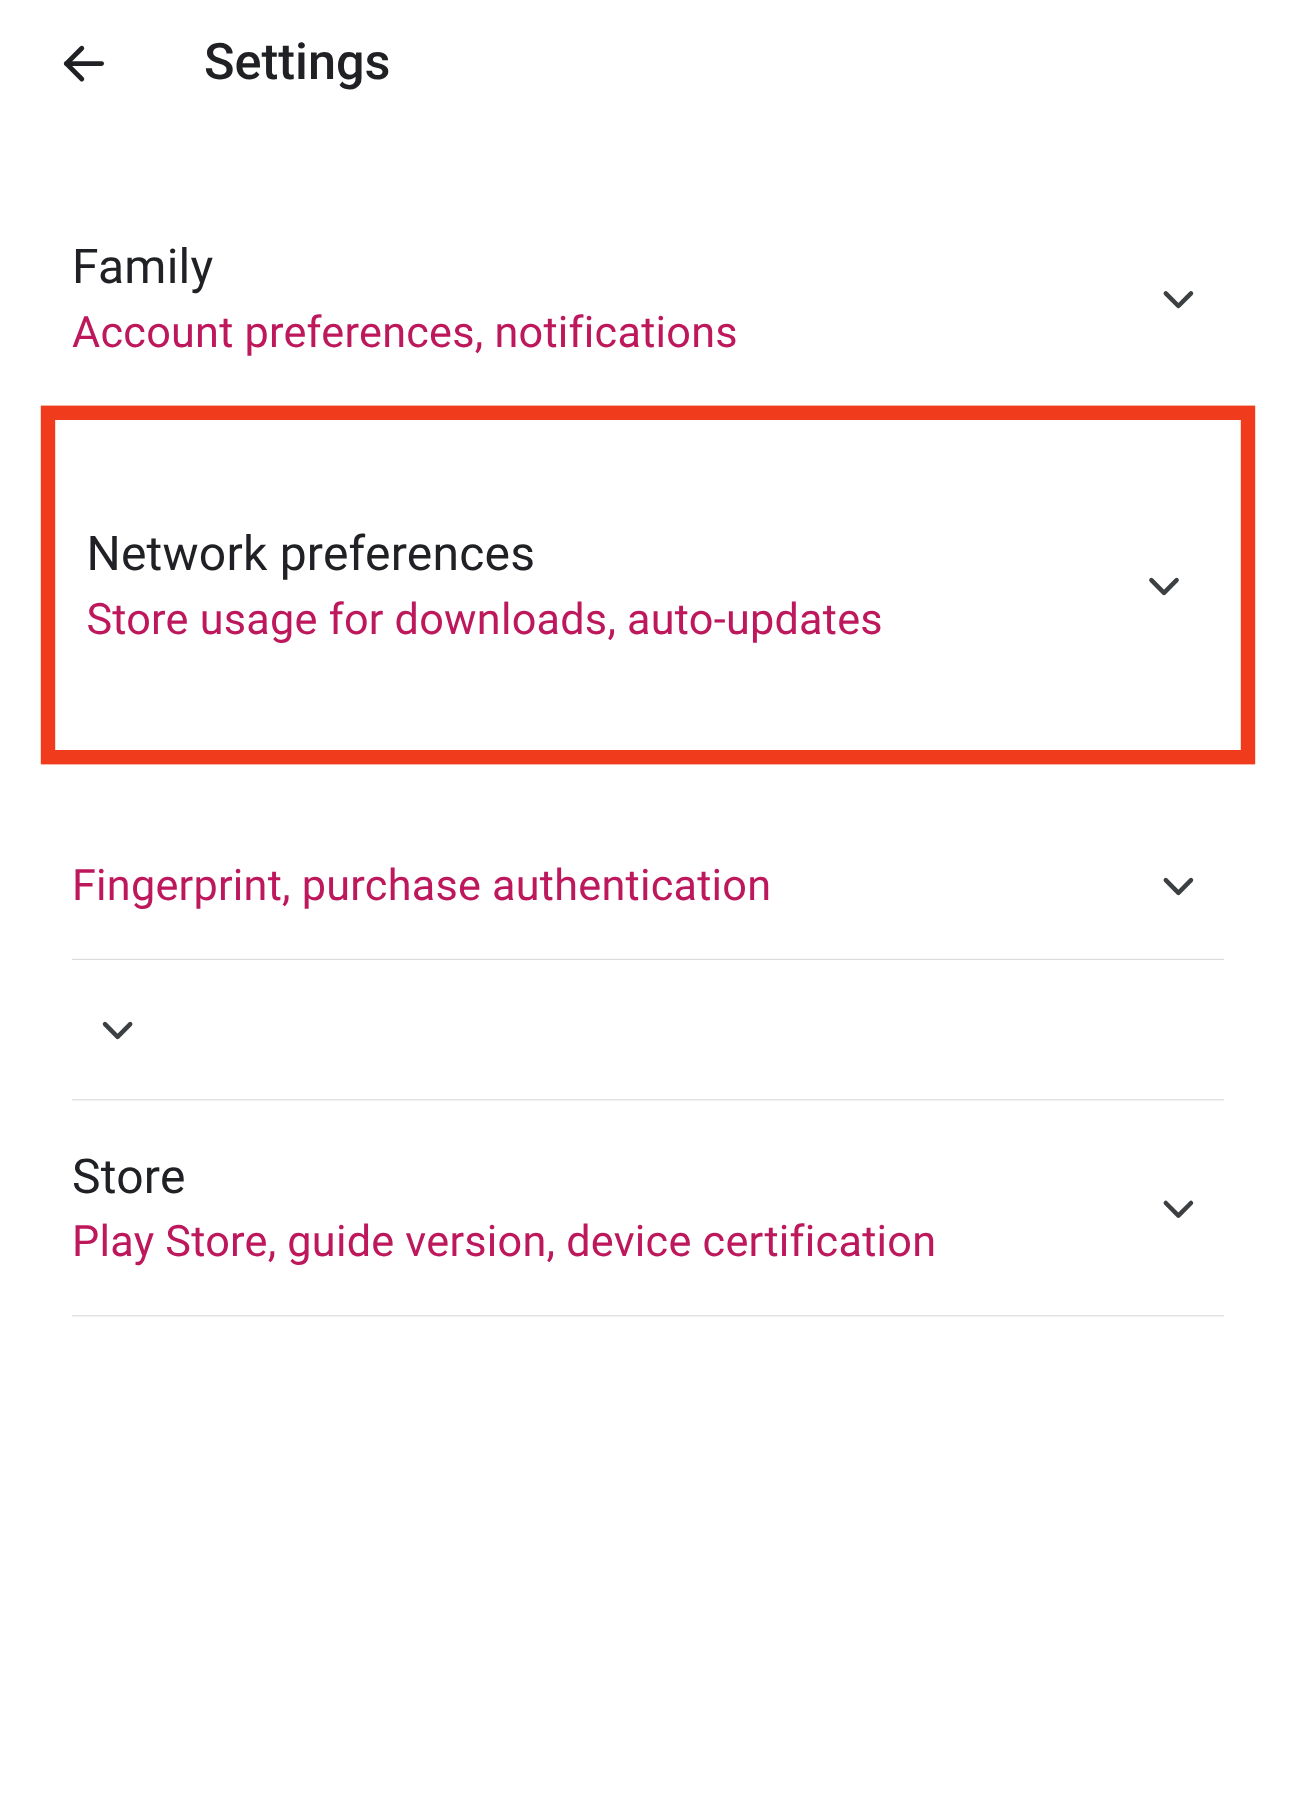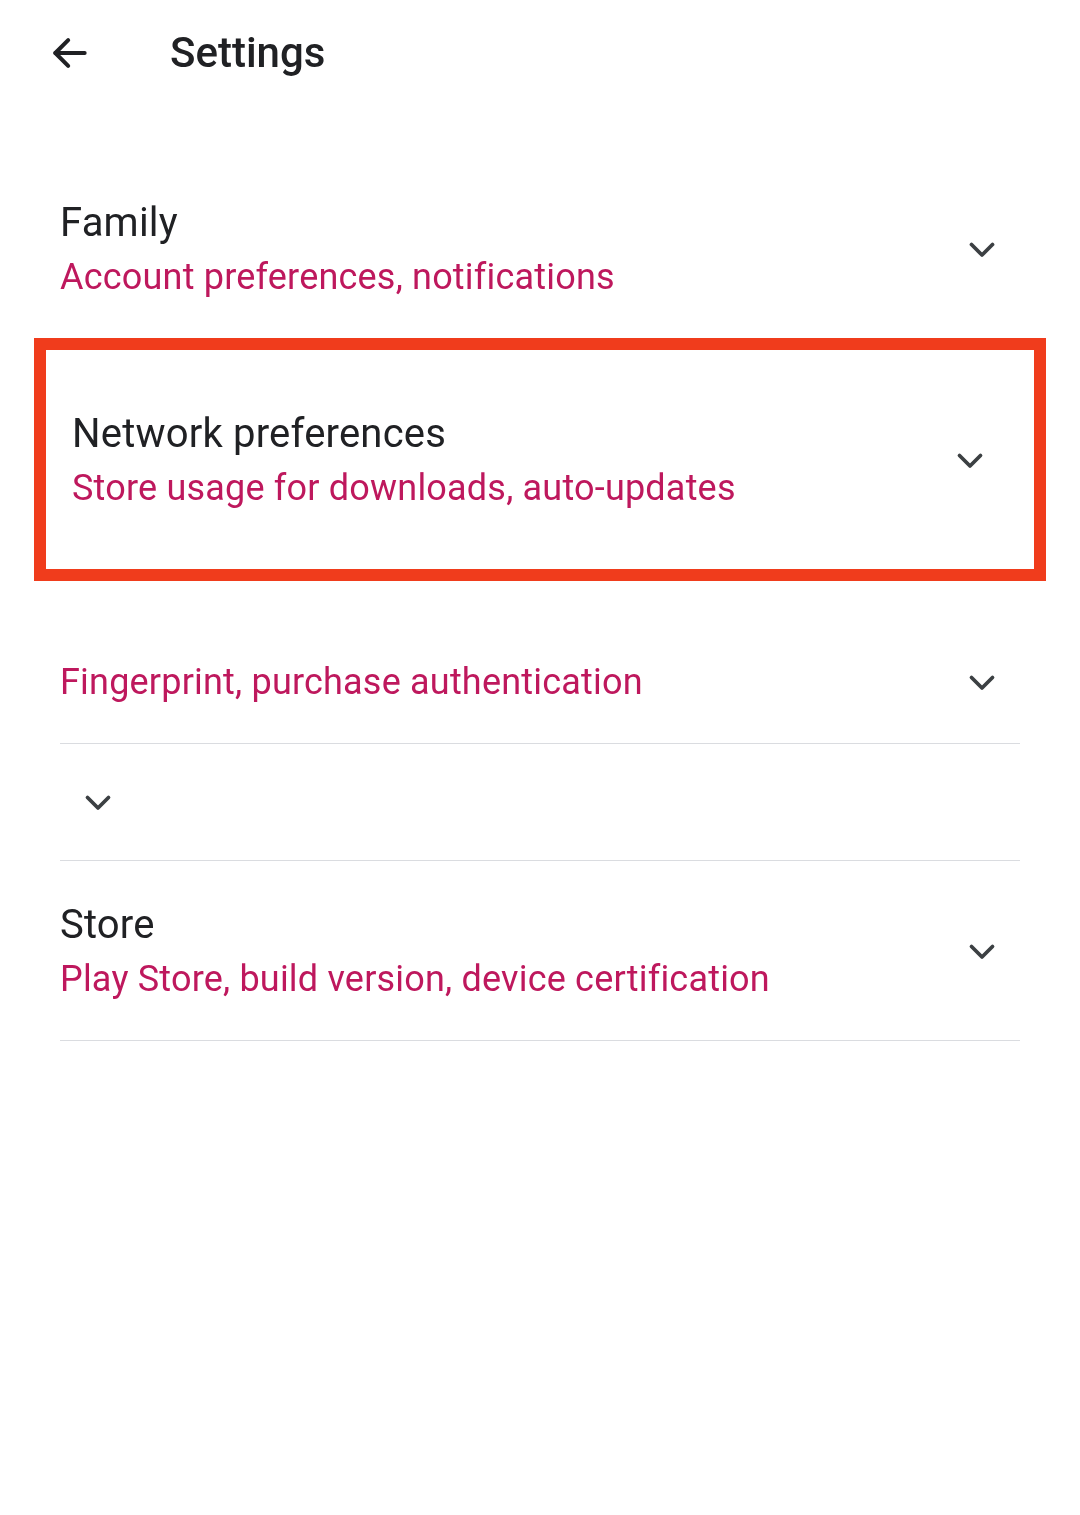--- a/index.html
+++ b/index.html
@@ -41,21 +41,21 @@
     .settings-item {
       display: flex;
       align-items: center;
       justify-content: space-between;
       padding: 40px 60px;
       cursor: pointer;
     }
     .settings-item.highlighted {
       border: 12px solid #f03c1c;
       margin: 0 34px;
-      padding: 60px 26px;
+      padding: 88px 26px;
     }
     .settings-item-text {
       flex: 1;
     }
     .settings-item-title {
       font-size: 40px;
       font-weight: 400;
       color: #202124;
       margin-bottom: 10px;
       letter-spacing: 0.2px;
@@ -146,21 +146,21 @@
         <polyline points="5 9 12 16 19 9"></polyline>
       </svg>
     </div>
   </div>
 
   <div class="divider"></div>
 
   <div class="settings-item">
     <div class="settings-item-text">
       <div class="settings-item-title">Store</div>
-      <div class="settings-item-subtitle">Play Store, build version, device certification</div>
+      <div class="settings-item-subtitle">Play Store, guide version, device certification</div>
     </div>
     <div class="chevron">
       <svg viewBox="0 0 24 24" fill="none" stroke="#3c4043" stroke-width="2.5" stroke-linecap="round" stroke-linejoin="round">
         <polyline points="5 9 12 16 19 9"></polyline>
       </svg>
     </div>
   </div>
 
   <div class="divider"></div>
 

